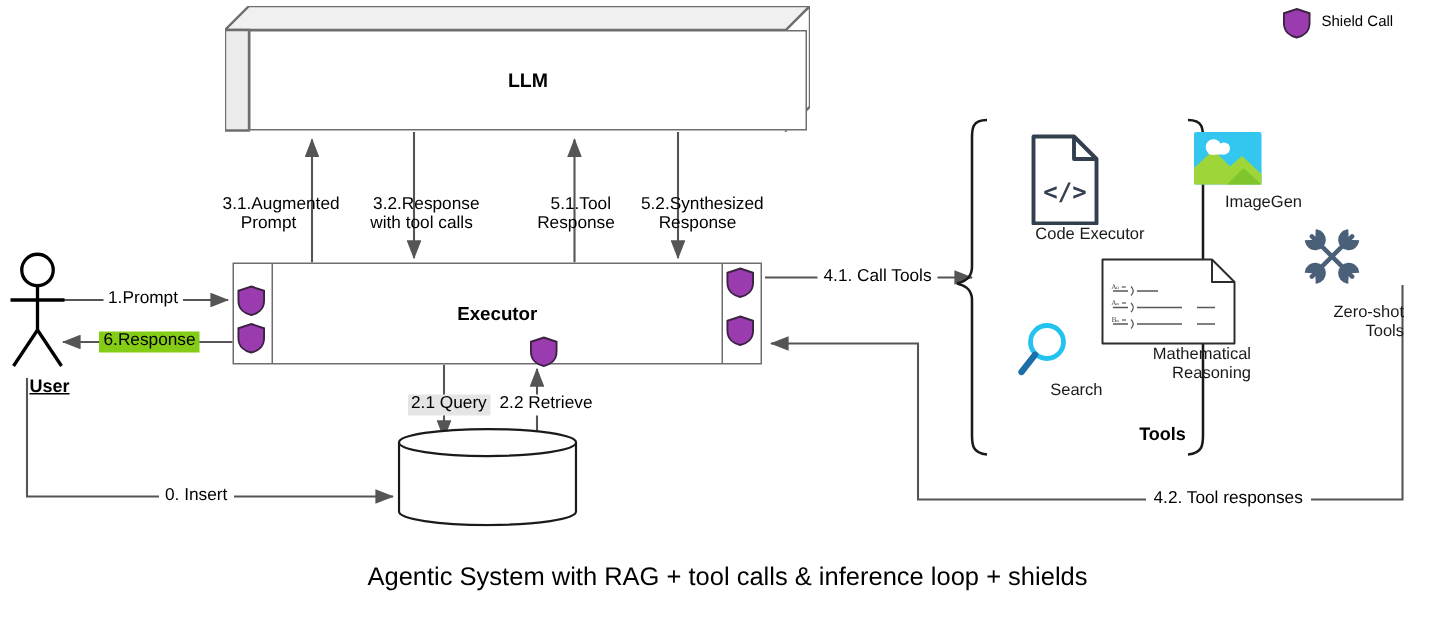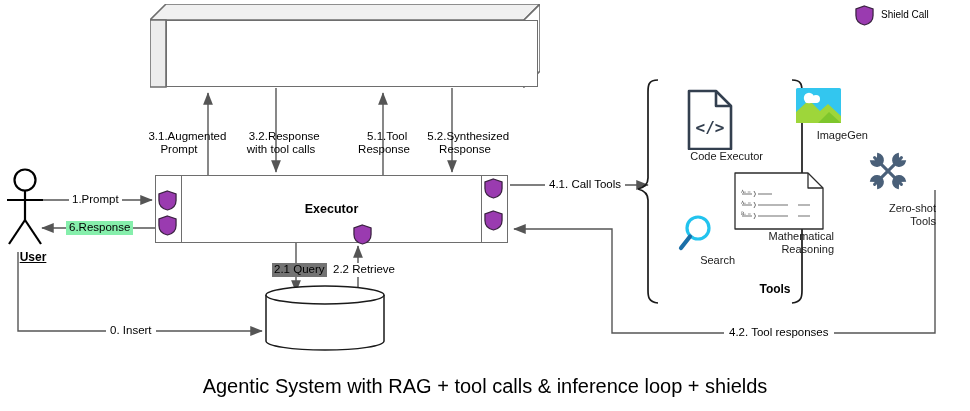--- a/index.html
+++ b/index.html
@@ -93,20 +93,21 @@
   </g>
 </svg>
 
 <div class="abs" id="llm-box">
   <svg width="390" height="84" style="position:absolute;left:0;top:0;">
     <polygon points="0,16 16,0 390,0 374,16" fill="#f0f0f0" stroke="#6e6e6e" stroke-width="1.6"></polygon>
     <polygon points="0,16 0,83 16,83 16,16" fill="#ececec" stroke="#6e6e6e" stroke-width="1.6"></polygon>
     <polygon points="374,16 390,0 390,67 374,83" fill="#ffffff" stroke="#6e6e6e" stroke-width="1.6"></polygon>
   </svg>
   <div id="llm-face"></div>
+  <div id="llm-title">LLM</div>
 </div>
 
 <div class="abs" id="exec-box">
   <div id="exec-left"></div>
   <div id="exec-right"></div>
   <div id="exec-title">Executor</div>
 </div>
 
 <div class="shield abs" style="left:158px;top:190px;">
   <svg viewBox="0 0 20 22">
@@ -158,26 +159,26 @@
 <div class="abs lbl lbl-c" style="left:237px;top:116px;width:88px;">
   <span>3.2.Response</span><br><span>with tool calls</span>
 </div>
 <div class="abs lbl lbl-c" style="left:348px;top:116px;width:72px;">
   <span>5.1.Tool</span><br><span>Response</span>
 </div>
 <div class="abs lbl lbl-c" style="left:420px;top:116px;width:90px;">
   <span>5.2.Synthesized</span><br><span>Response</span>
 </div>
 <div class="abs lbl" style="left:69px;top:193px;background:#fff;padding:0 3px;">1.Prompt</div>
-<div class="abs lbl" style="left:66px;top:221px;background:#86efac;padding:0 3px;">6.Response</div>
-<div class="abs lbl" style="left:272px;top:263px;background:#737373;padding:0 2px;">2.1 Query</div>
+<div class="abs lbl" style="left:66px;top:221px;background:#84cc16;padding:0 3px;">6.Response</div>
+<div class="abs lbl" style="left:272px;top:263px;background:#e5e5e5;padding:0 2px;">2.1 Query</div>
 <div class="abs lbl" style="left:331px;top:263px;background:#fff;padding:0 2px;">2.2 Retrieve</div>
 <div class="abs lbl" style="left:106px;top:324px;background:#fff;padding:0 4px;">0. Insert</div>
 <div class="abs lbl" style="left:545px;top:178px;background:#fff;padding:0 4px;">4.1. Call Tools</div>
-<div class="abs lbl" style="left:724px;top:326px;background:#fff;padding:0 5px;">4.2. Tool responses</div>
+<div class="abs lbl" style="left:764px;top:326px;background:#fff;padding:0 5px;">4.2. Tool responses</div>
 
 <svg class="abs" style="left:636px;top:78px;width:180px;height:230px;">
   <path d="M22,2 C12,2 12,8 12,14 L12,100 C12,108 6,110 2,111 C6,112 12,114 12,122 L12,212 C12,218 12,224 22,225" fill="none" stroke="#1a1a1a" stroke-width="1.7"></path>
 </svg>
 <svg class="abs" style="left:790px;top:78px;width:40px;height:230px;">
   <path d="M2,2 C12,2 12,8 12,14 L12,100 C12,108 18,110 22,111 C18,112 12,114 12,122 L12,212 C12,218 12,224 2,225" fill="none" stroke="#1a1a1a" stroke-width="1.7"></path>
 </svg>
 
 <div class="tool" style="left:655px;top:88px;width:108px;">
   <svg width="108" height="62" style="display:block;margin:0 auto;">
@@ -260,13 +261,13 @@
 
 <div class="abs" id="legend">
   <div class="shield" style="left:0;top:1px;">
     <svg viewBox="0 0 20 22">
         <path d="M10 1 L19 4 L19 11 C19 17 14.5 20 10 21 C5.5 20 1 17 1 11 L1 4 Z" fill="#9a3bb0" stroke="#3a2240" stroke-width="1.3"></path>
       </svg>
   </div>
   <div id="legend-text" class="lbl">Shield Call</div>
 </div>
 
-<div class="abs" style="left:0;top:375px;width:970px;text-align:center;font-size:20px;color:#000;">Agentic System with RAG + tool calls &amp; inference loop + shields</div>
+<div class="abs" style="left:0;top:375px;width:970px;text-align:center;font-size:17px;color:#000;">Agentic System with RAG + tool calls &amp; inference loop + shields</div>
 
 </body></html>

